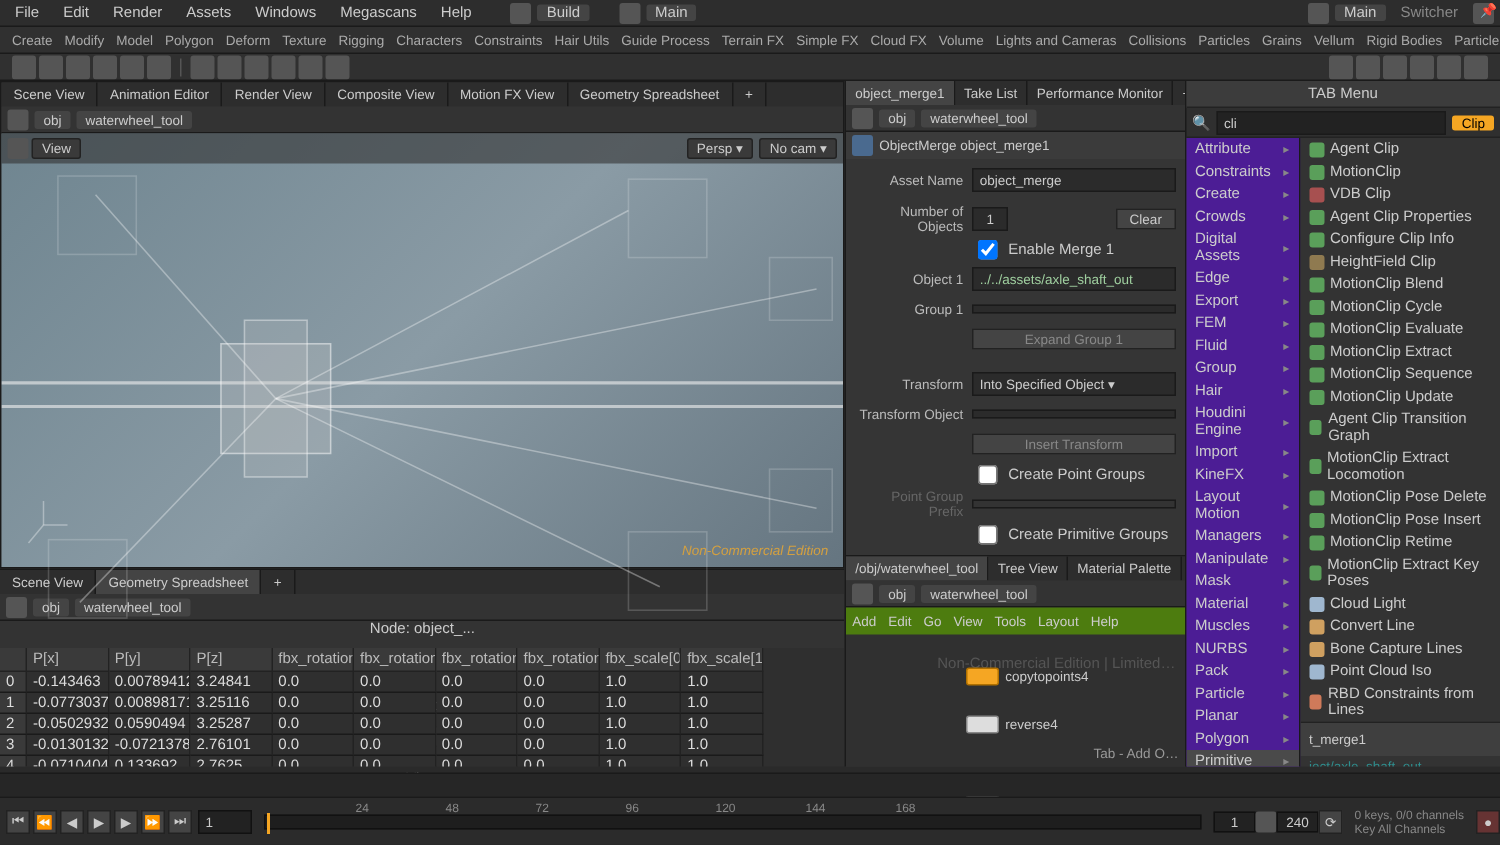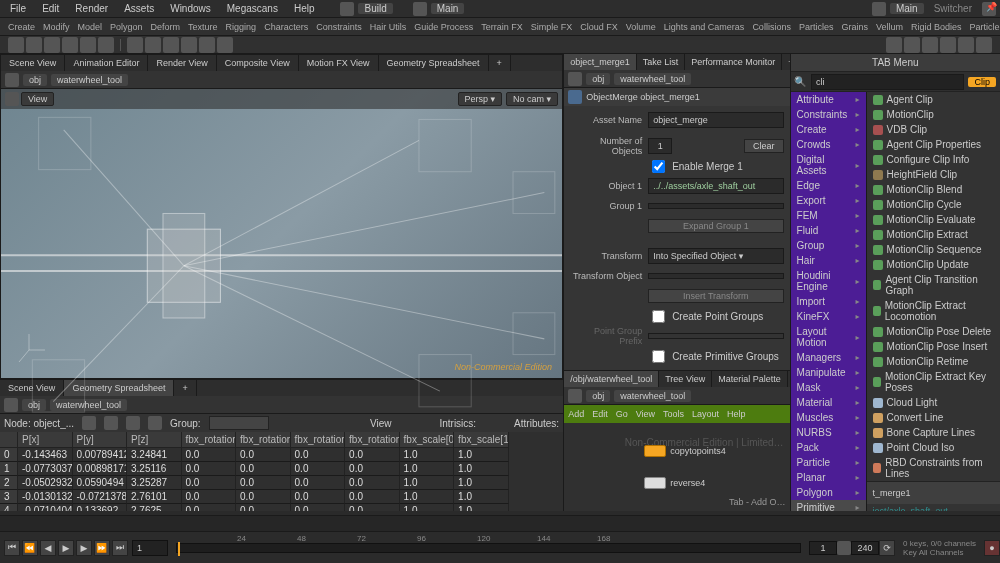--- a/index.html
+++ b/index.html
@@ -42,21 +42,21 @@
   .view3d-header{display:flex;height:20px;align-items:center;background:rgba(50,50,50,.6);padding:0 4px;gap:4px;justify-content:space-between;}
   .view3d-header .left{display:flex;gap:2px;align-items:center;}
   .view3d-header .right{display:flex;gap:4px;align-items:center;}
   .view-btn{background:#3a3a3a;border:1px solid #222;border-radius:2px;padding:1px 6px;font-size:9px;}
   .axis-gizmo{position:absolute;bottom:8px;left:8px;width:40px;height:40px;}
   .watermark{position:absolute;bottom:6px;right:10px;font-size:9px;color:#d4a040;font-style:italic;}
   
   .spreadsheet{background:#2f2f2f;border-top:1px solid var(--border);height:132px;display:flex;flex-direction:column;}
   .spread-tabs{display:flex;height:16px;background:#2d2d2d;}
   .spread-tabs span{padding:0 8px;font-size:9px;line-height:16px;border-right:1px solid var(--border);}
-  .spread-hdr{display:flex;height:18px;background:#333;align-items:center;padding:0 4px;gap:8px;}
+  .spread-hdr{display:flex;height:18px;background:#333;align-items:center;padding:0 4px;gap:8px;flex-direction:column;}
   .spread-hdr input{background:#444;border:1px solid #222;color:#ccc;font-size:9px;padding:1px 4px;width:60px;}
   .spread-grid{flex:1;display:flex;flex-direction:column;overflow:hidden;}
   .spread-head,.spread-row{display:grid;grid-template-columns:18px repeat(10,1fr);font-size:9px;}
   .spread-head div{background:#3a3a3a;border-right:1px solid #222;border-bottom:1px solid #222;padding:2px 4px;color:#bbb;white-space:nowrap;overflow:hidden;}
   .spread-row div{border-right:1px solid #222;border-bottom:1px solid #1a1a1a;padding:1px 4px;color:#ddd;background:#2f2f2f;white-space:nowrap;overflow:hidden;}
   .spread-row div.idx{background:#3a3a3a;}
 
   
   .param-panel{background:#353535;border-left:1px solid var(--border);display:flex;flex-direction:column;min-width:0;}
   .tabs2{display:flex;height:16px;background:#2d2d2d;}

